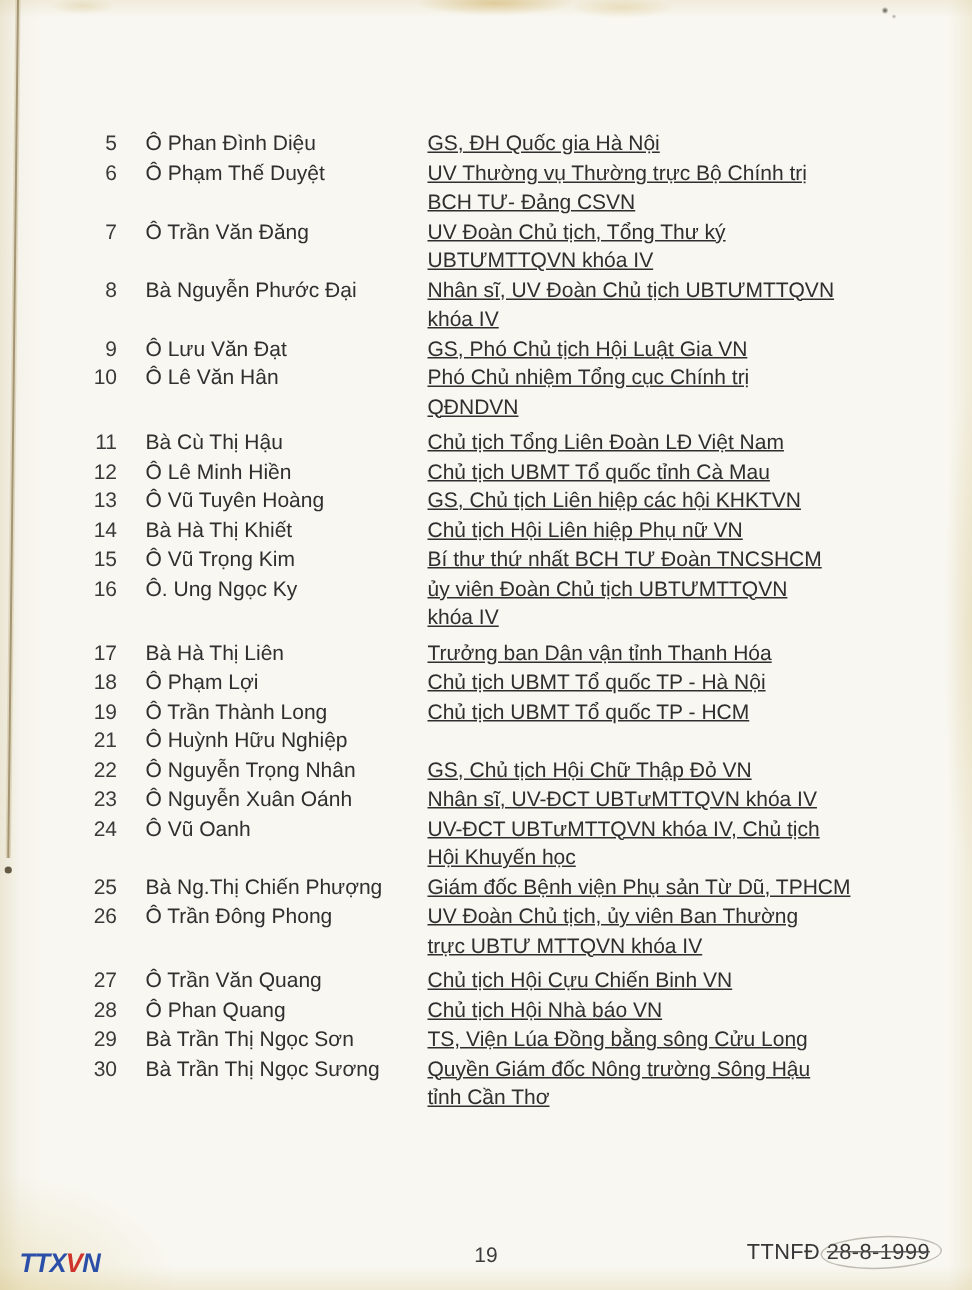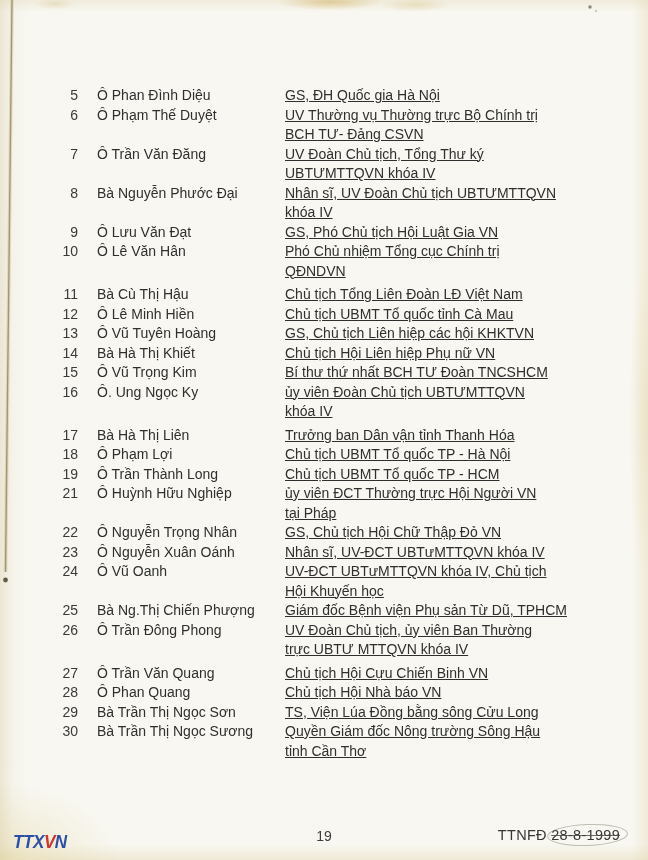--- a/index.html
+++ b/index.html
@@ -215,24 +215,20 @@
       <div class="name">Ô Trần Thành Long</div>
       <div class="desc">
           <div class="desc-line">Chủ tịch UBMT Tổ quốc TP - HCM</div>
         </div>
     </div>
 
 
     <div class="row">
       <div class="num">21</div>
       <div class="name">Ô Huỳnh Hữu Nghiệp</div>
-      <div class="desc">
-          <div class="desc-line">ủy viên ĐCT Thường trực Hội Người VN</div>
-          <div class="desc-line">tại Pháp</div>
-        </div>
     </div>
 
     <div class="row">
       <div class="num">22</div>
       <div class="name">Ô Nguyễn Trọng Nhân</div>
       <div class="desc">
           <div class="desc-line">GS, Chủ tịch Hội Chữ Thập Đỏ VN</div>
         </div>
     </div>
 

